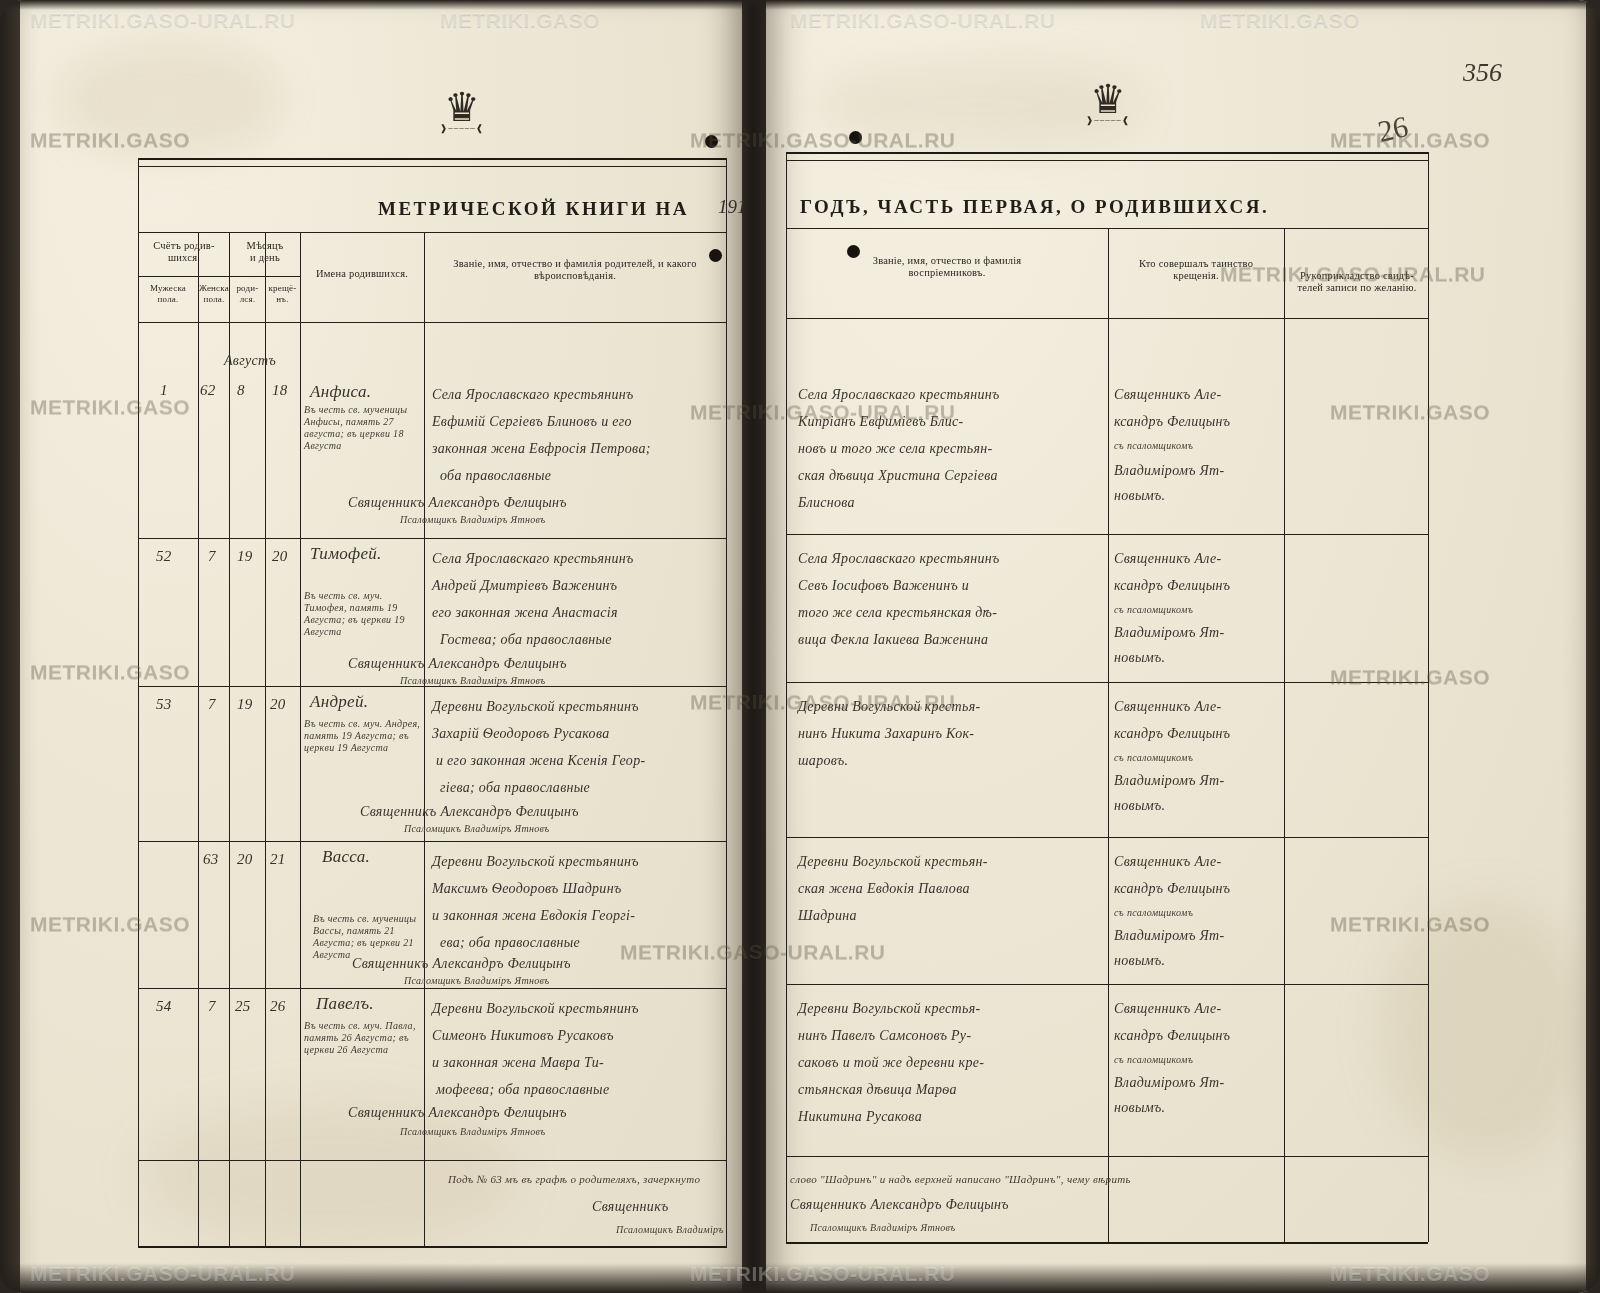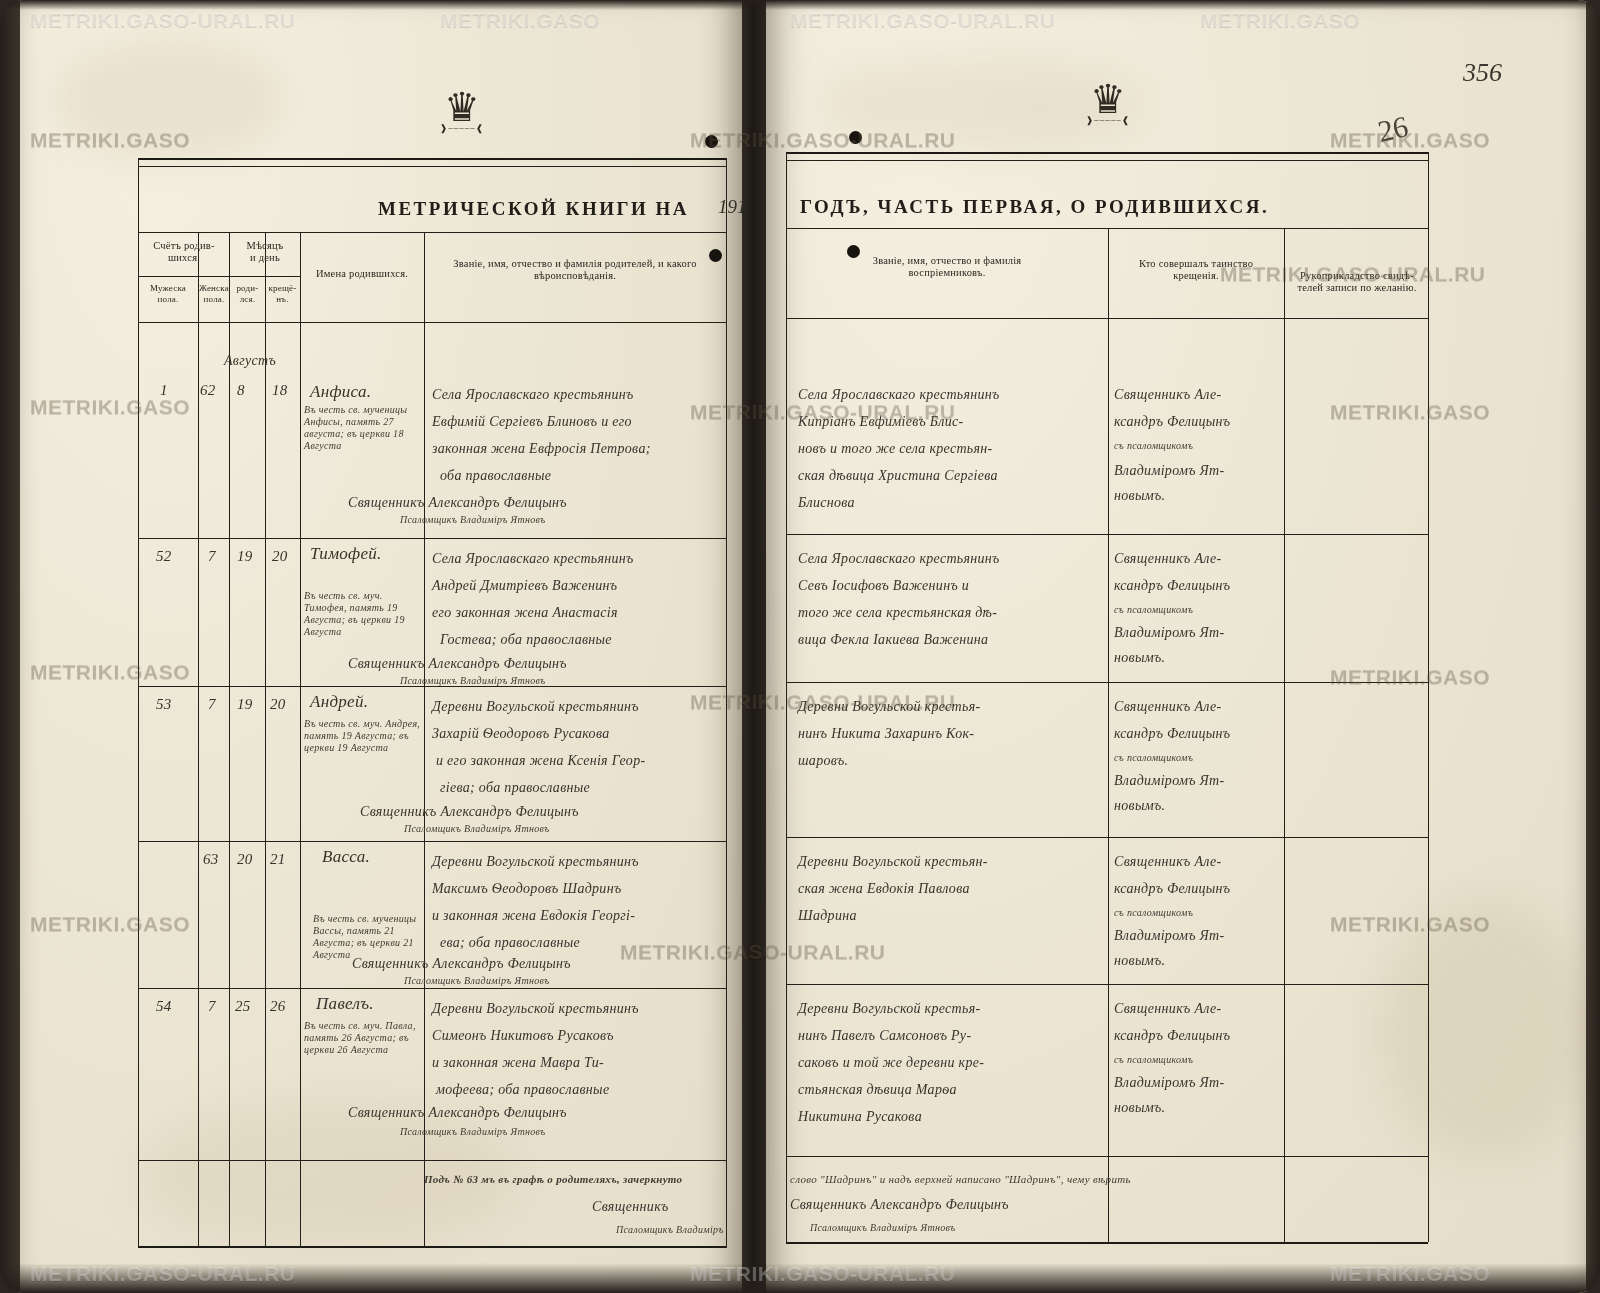--- a/index.html
+++ b/index.html
@@ -446,21 +446,21 @@
     <div class="hw md" style="left:798px;top:1054px;">саковъ и той же деревни кре-</div>
     <div class="hw md" style="left:798px;top:1081px;">стьянская дѣвица Марѳа</div>
     <div class="hw md" style="left:798px;top:1108px;">Никитина Русакова</div>
 
     <div class="hw md" style="left:1114px;top:1000px;">Священникъ Але-</div>
     <div class="hw md" style="left:1114px;top:1027px;">ксандръ Фелицынъ</div>
     <div class="hw sm" style="left:1114px;top:1054px;">съ псаломщикомъ</div>
     <div class="hw md" style="left:1114px;top:1074px;">Владиміромъ Ят-</div>
     <div class="hw md" style="left:1114px;top:1099px;">новымъ.</div>
 
-    <div class="hw sm" style="left:424px;top:1173px;font-size:11px;font-weight:bold;">Подъ № 63 мъ въ графѣ о родителяхъ, зачеркнуто</div>
+    <div class="hw sm" style="left:448px;top:1173px;font-size:11px;">Подъ № 63 мъ въ графѣ о родителяхъ, зачеркнуто</div>
     <div class="hw md" style="left:592px;top:1198px;">Священникъ</div>
     <div class="hw sm" style="left:616px;top:1224px;">Псаломщикъ Владиміръ</div>
 
     <div class="hw sm" style="left:790px;top:1173px;font-size:11px;">слово "Шадринъ" и надъ верхней написано "Шадринъ", чему вѣрить</div>
     <div class="hw md" style="left:790px;top:1196px;">Священникъ Александръ Фелицынъ</div>
     <div class="hw sm" style="left:810px;top:1222px;">Псаломщикъ Владиміръ Ятновъ</div>
 
   </div>
 </div>
 

